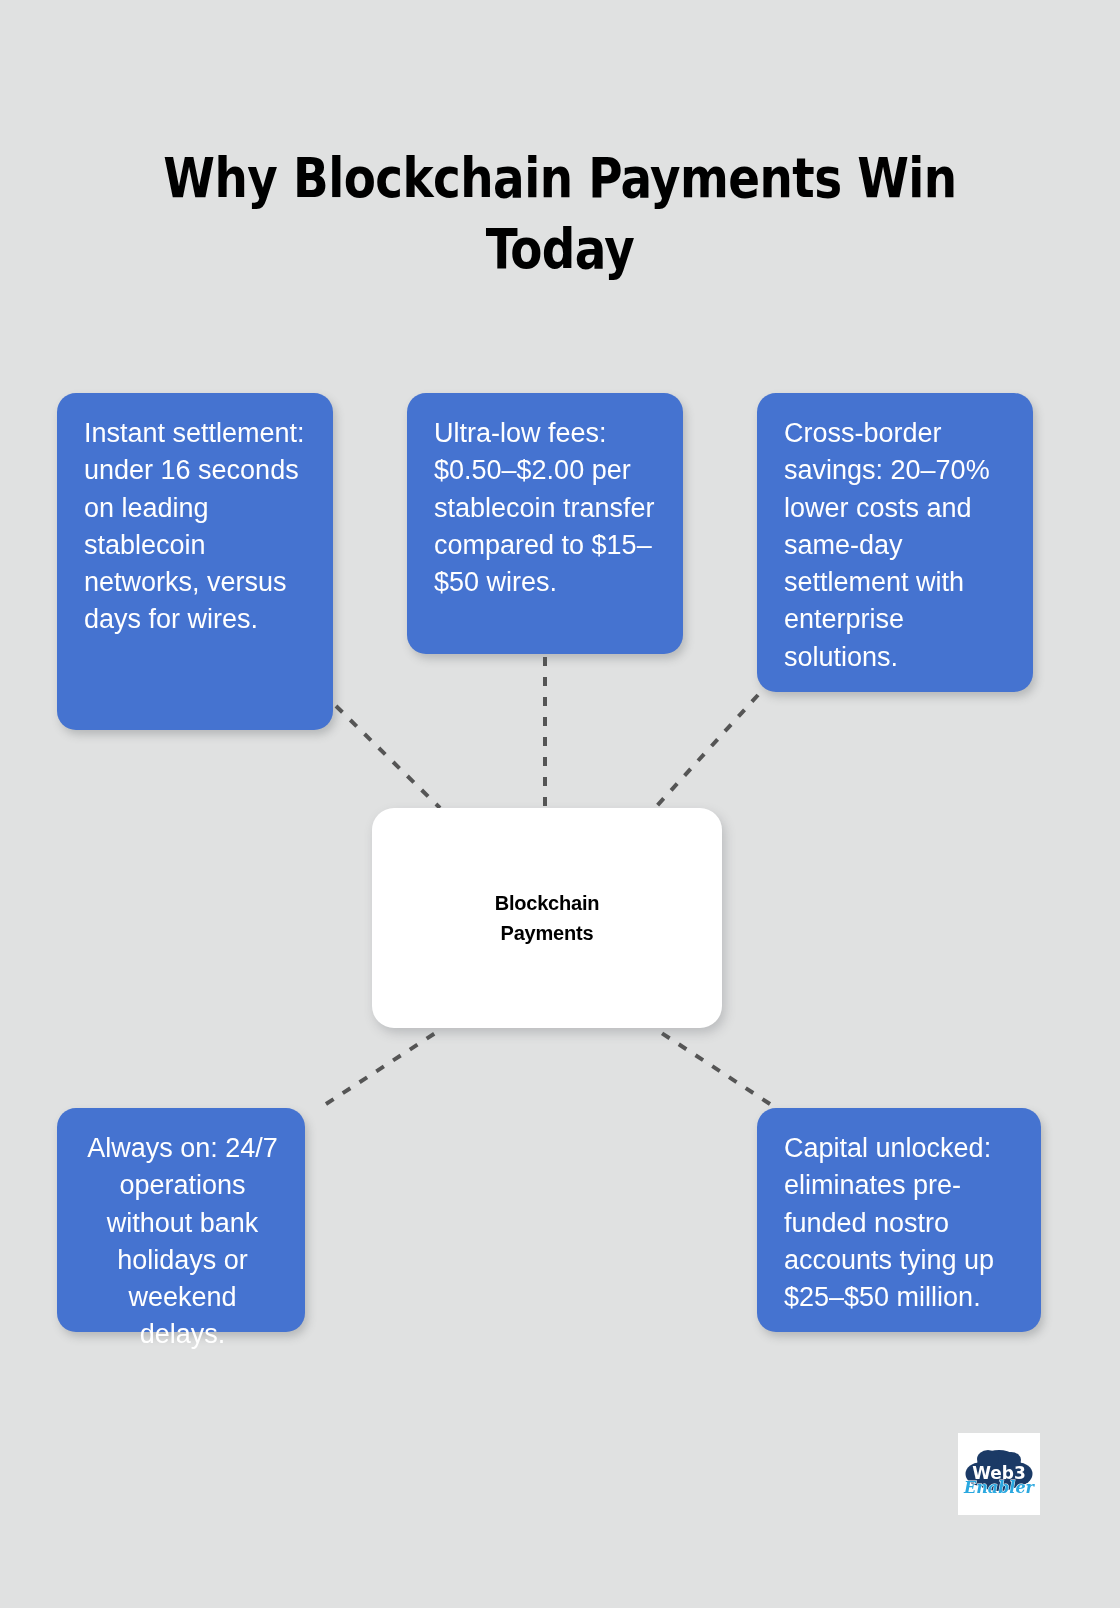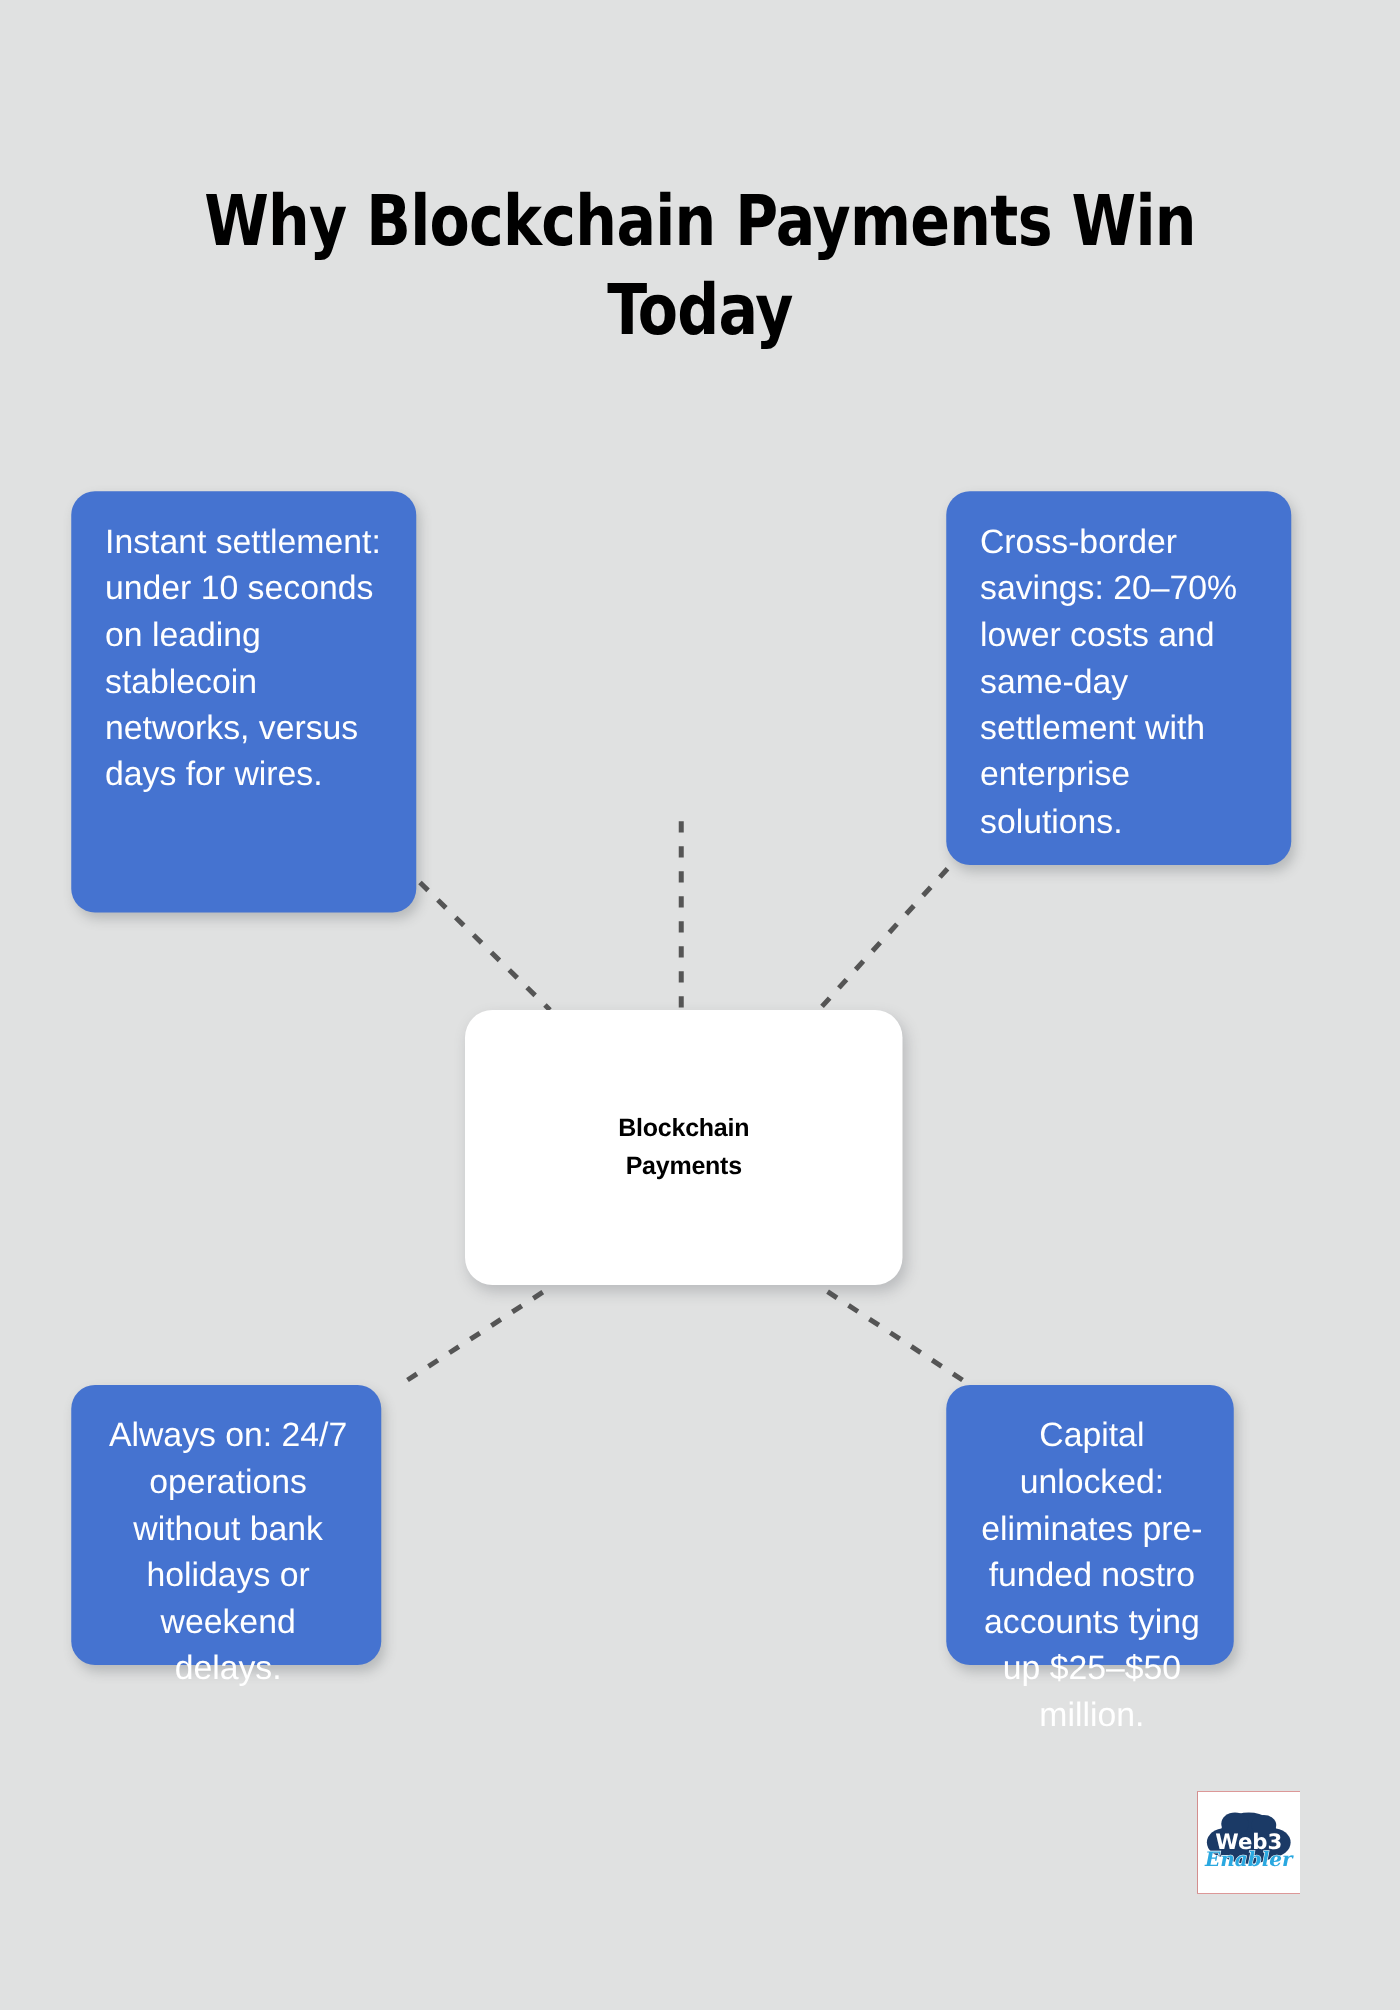--- a/index.html
+++ b/index.html
@@ -62,21 +62,21 @@
   }
   .card-text {
     display: block;
     white-space: pre-line;
   }
 
   #card-instant-settlement   { left: 57px;  top: 393px;  width: 276px; height: 337px; }
   #card-ultra-low-fees       { left: 407px; top: 393px;  width: 276px; height: 261px; }
   #card-cross-border-savings { left: 757px; top: 393px;  width: 276px; height: 299px; }
   #card-always-on            { left: 57px;  top: 1108px; width: 248px; height: 224px; text-align: center; }
-  #card-capital-unlocked     { left: 757px; top: 1108px; width: 230px; height: 224px; text-align: center; }
+  #card-capital-unlocked     { left: 757px; top: 1108px; width: 284px; height: 224px; }
 
   
   #central-node {
     position: absolute;
     left: 372px;
     top: 808px;
     width: 350px;
     height: 220px;
     background: #ffffff;
     border-radius: 22px;
@@ -118,23 +118,26 @@
     <g stroke="#555555" stroke-width="4" stroke-dasharray="9 11" fill="none" stroke-linecap="butt">
       <line x1="336" y1="706" x2="440" y2="808"></line>
       <line x1="545" y1="657" x2="545" y2="808"></line>
       <line x1="758" y1="695" x2="655" y2="808"></line>
       <line x1="326" y1="1104" x2="440" y2="1030"></line>
       <line x1="770" y1="1104" x2="657" y2="1030"></line>
     </g>
   </svg>
 
   <div class="card" id="card-instant-settlement">
-    <span class="card-text">Instant settlement: under 10 seconds on leading stablecoin networks, versus days for wires.</span>
+    <span class="card-text">Instant settlement: under 16 seconds on leading stablecoin networks, versus days for wires.</span>
   </div>
 
+  <div class="card" id="card-ultra-low-fees">
+    <span class="card-text">Ultra-low fees: $0.50–$2.00 per stablecoin transfer compared to $15–$50 wires.</span>
+  </div>
 
   <div class="card" id="card-cross-border-savings">
     <span class="card-text">Cross-border savings: 20–70% lower costs and same-day settlement with enterprise solutions.</span>
   </div>
 
   <div id="central-node">
     <span id="central-node-label">Blockchain
 Payments</span>
   </div>
 

